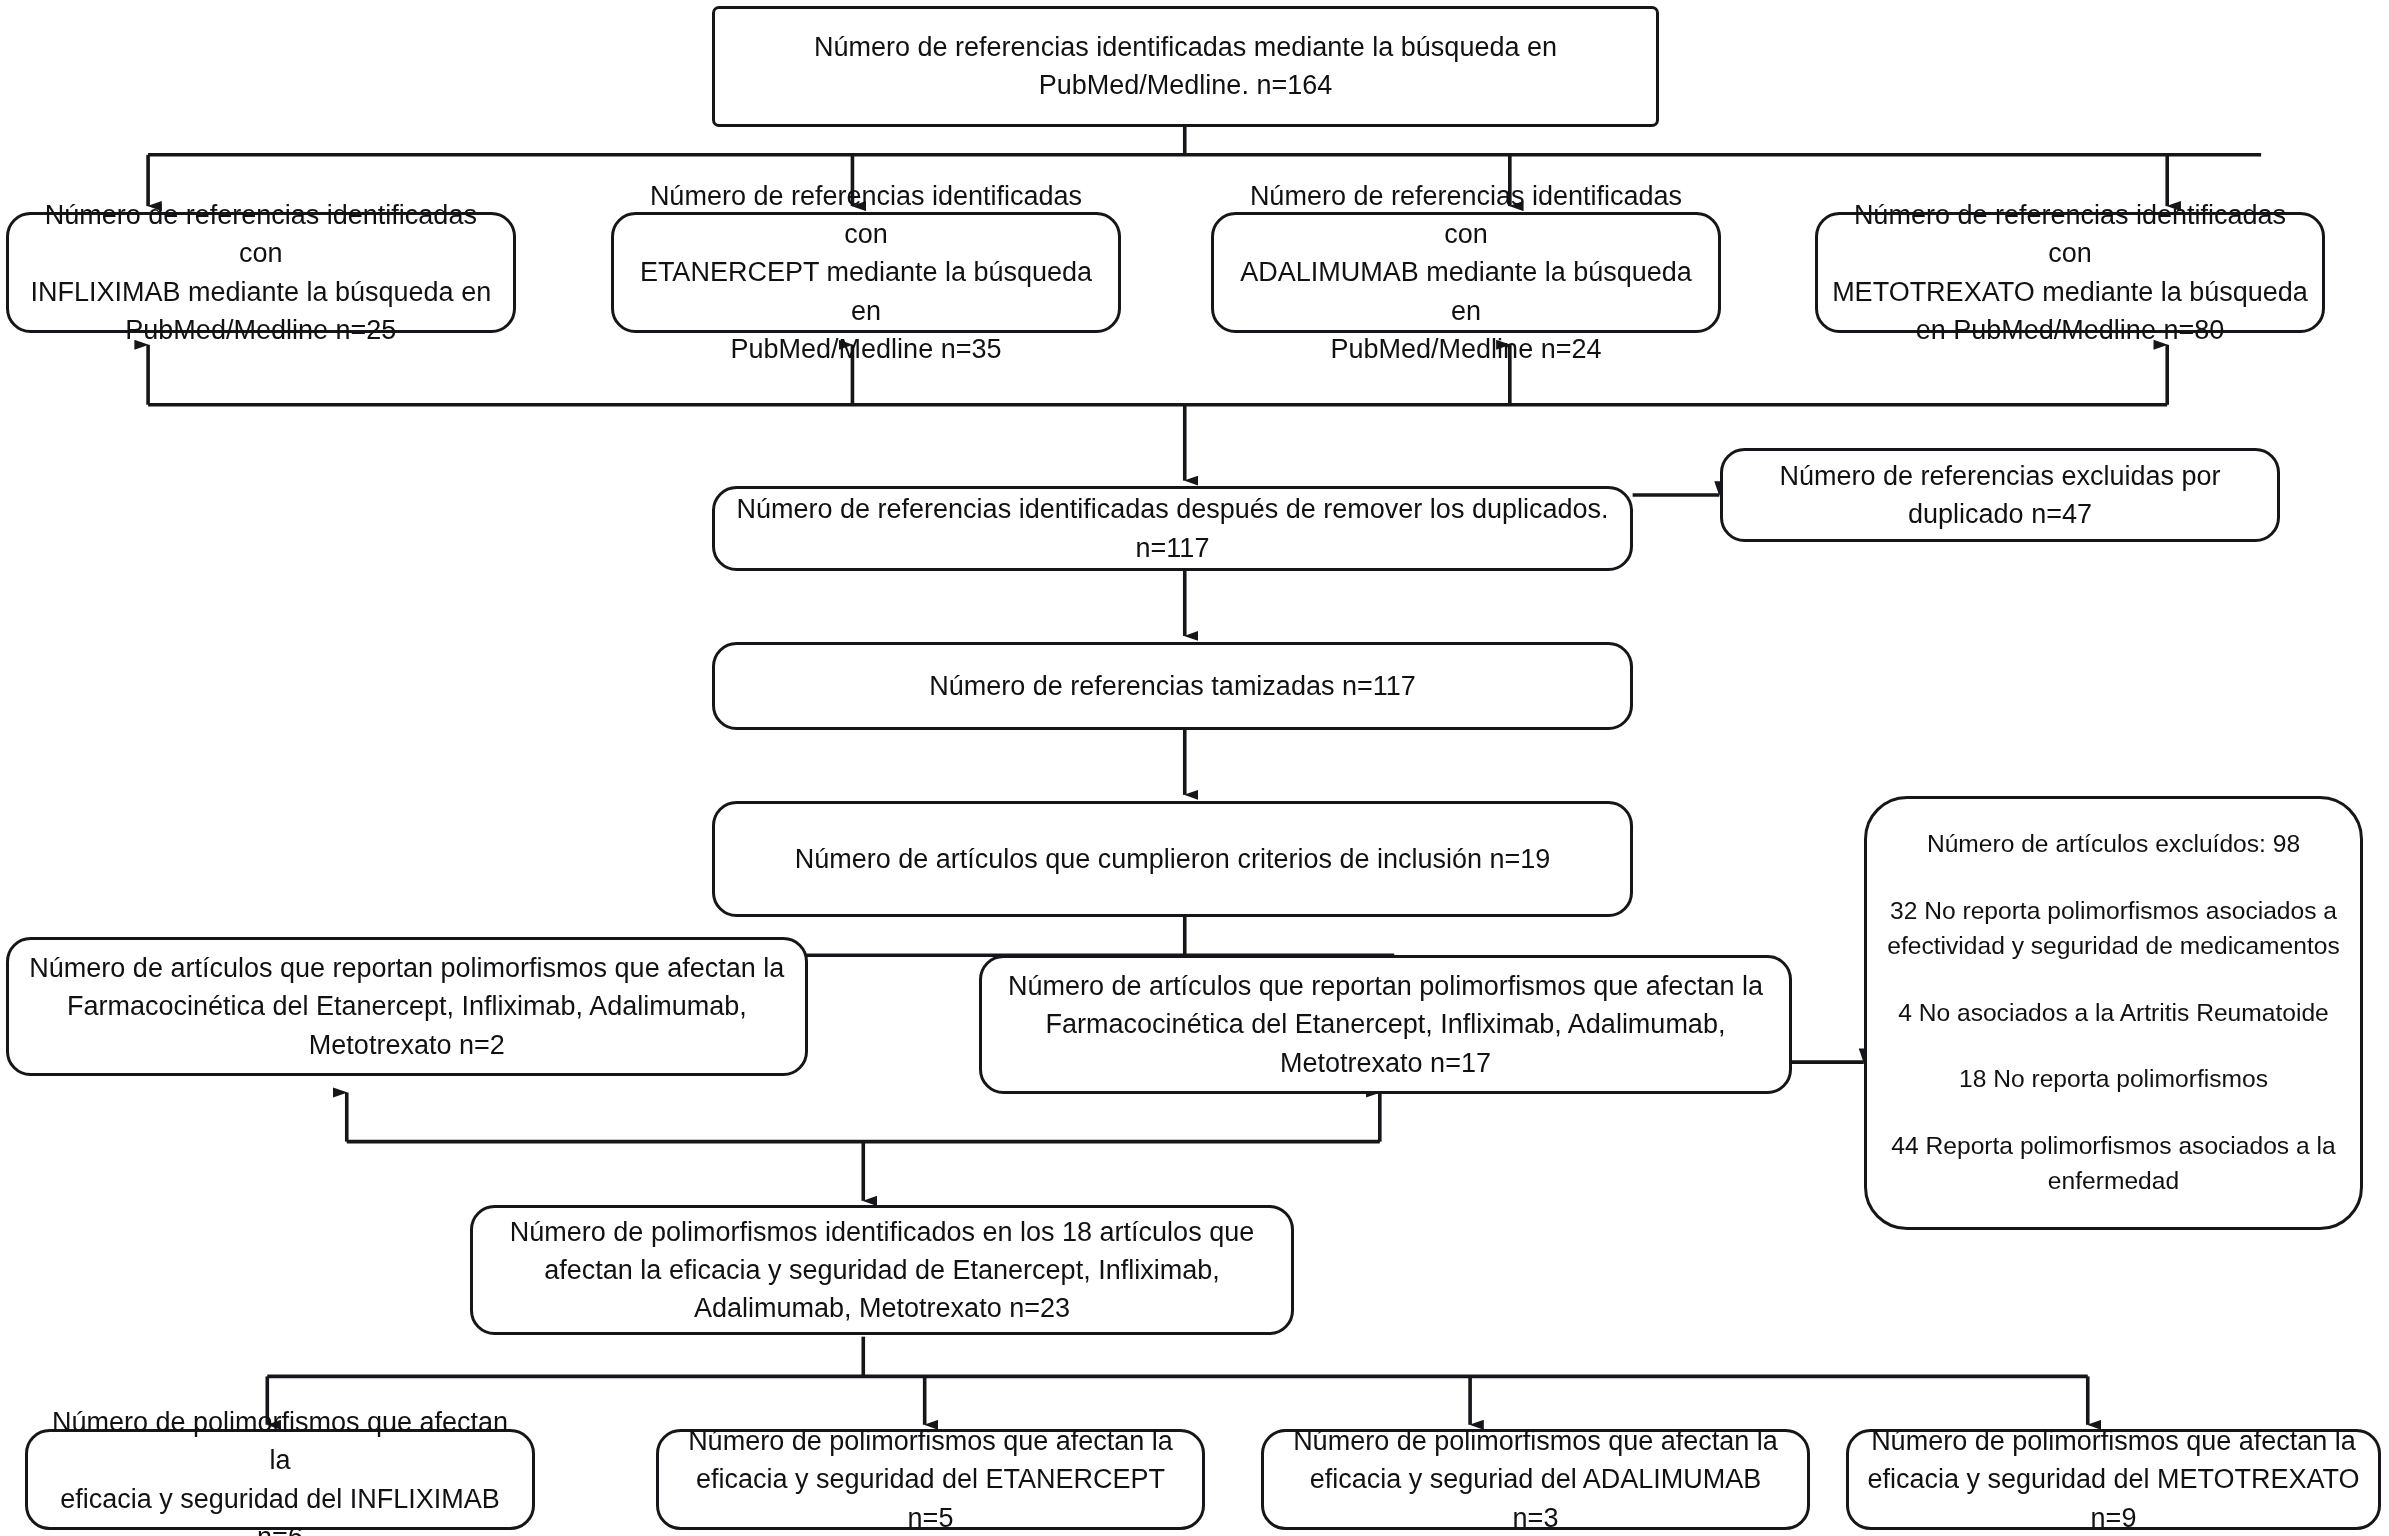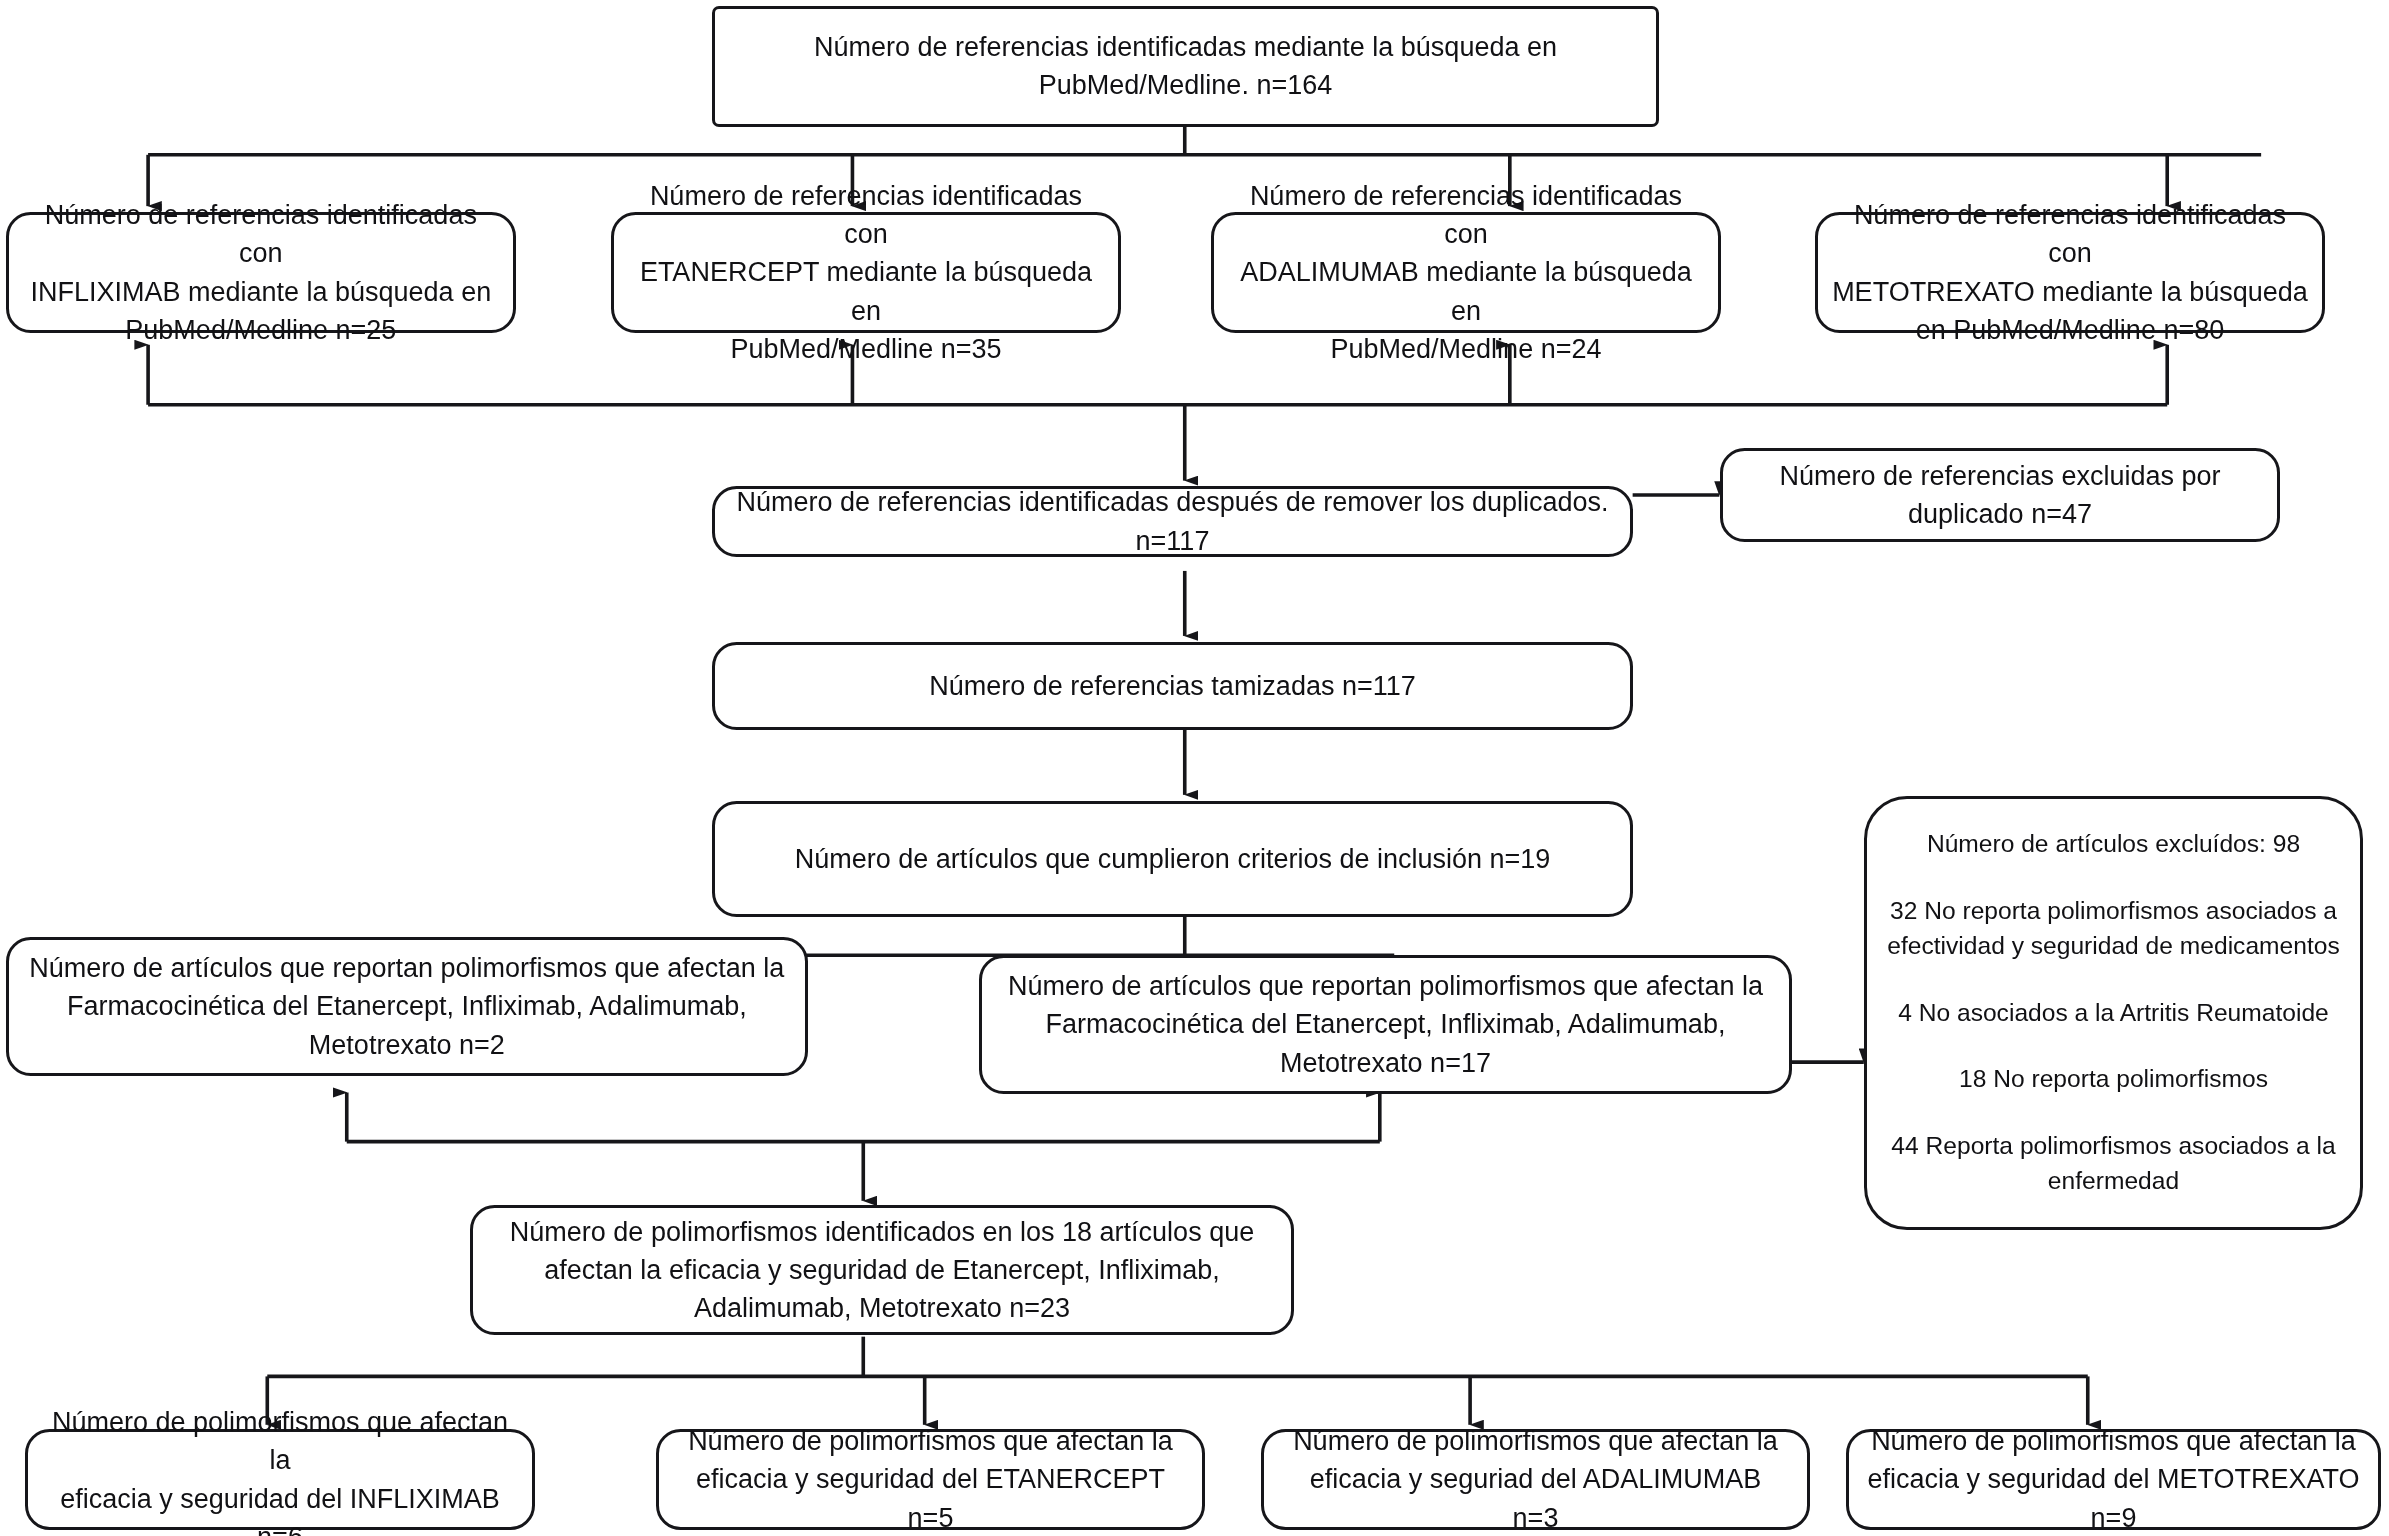--- a/index.html
+++ b/index.html
@@ -140,21 +140,21 @@
 ADALIMUMAB mediante la búsqueda en
 PubMed/Medline n=24</span>
   </div>
 
   <div class="node" style="left:1815px; top:212px; width:510px; height:121px;">
     <span class="txt">Número de referencias identificadas con
 METOTREXATO mediante la búsqueda
 en PubMed/Medline n=80</span>
   </div>
 
-  <div class="node" style="left:712px; top:486px; width:921px; height:71px;">
+  <div class="node" style="left:712px; top:486px; width:921px; height:85px;">
     <span class="txt">Número de referencias identificadas después de remover los duplicados.
 n=117</span>
   </div>
 
   <div class="node" style="left:1720px; top:448px; width:560px; height:94px;">
     <span class="txt">Número de referencias excluidas por
 duplicado n=47</span>
   </div>
 
   <div class="node" style="left:712px; top:642px; width:921px; height:88px;">

